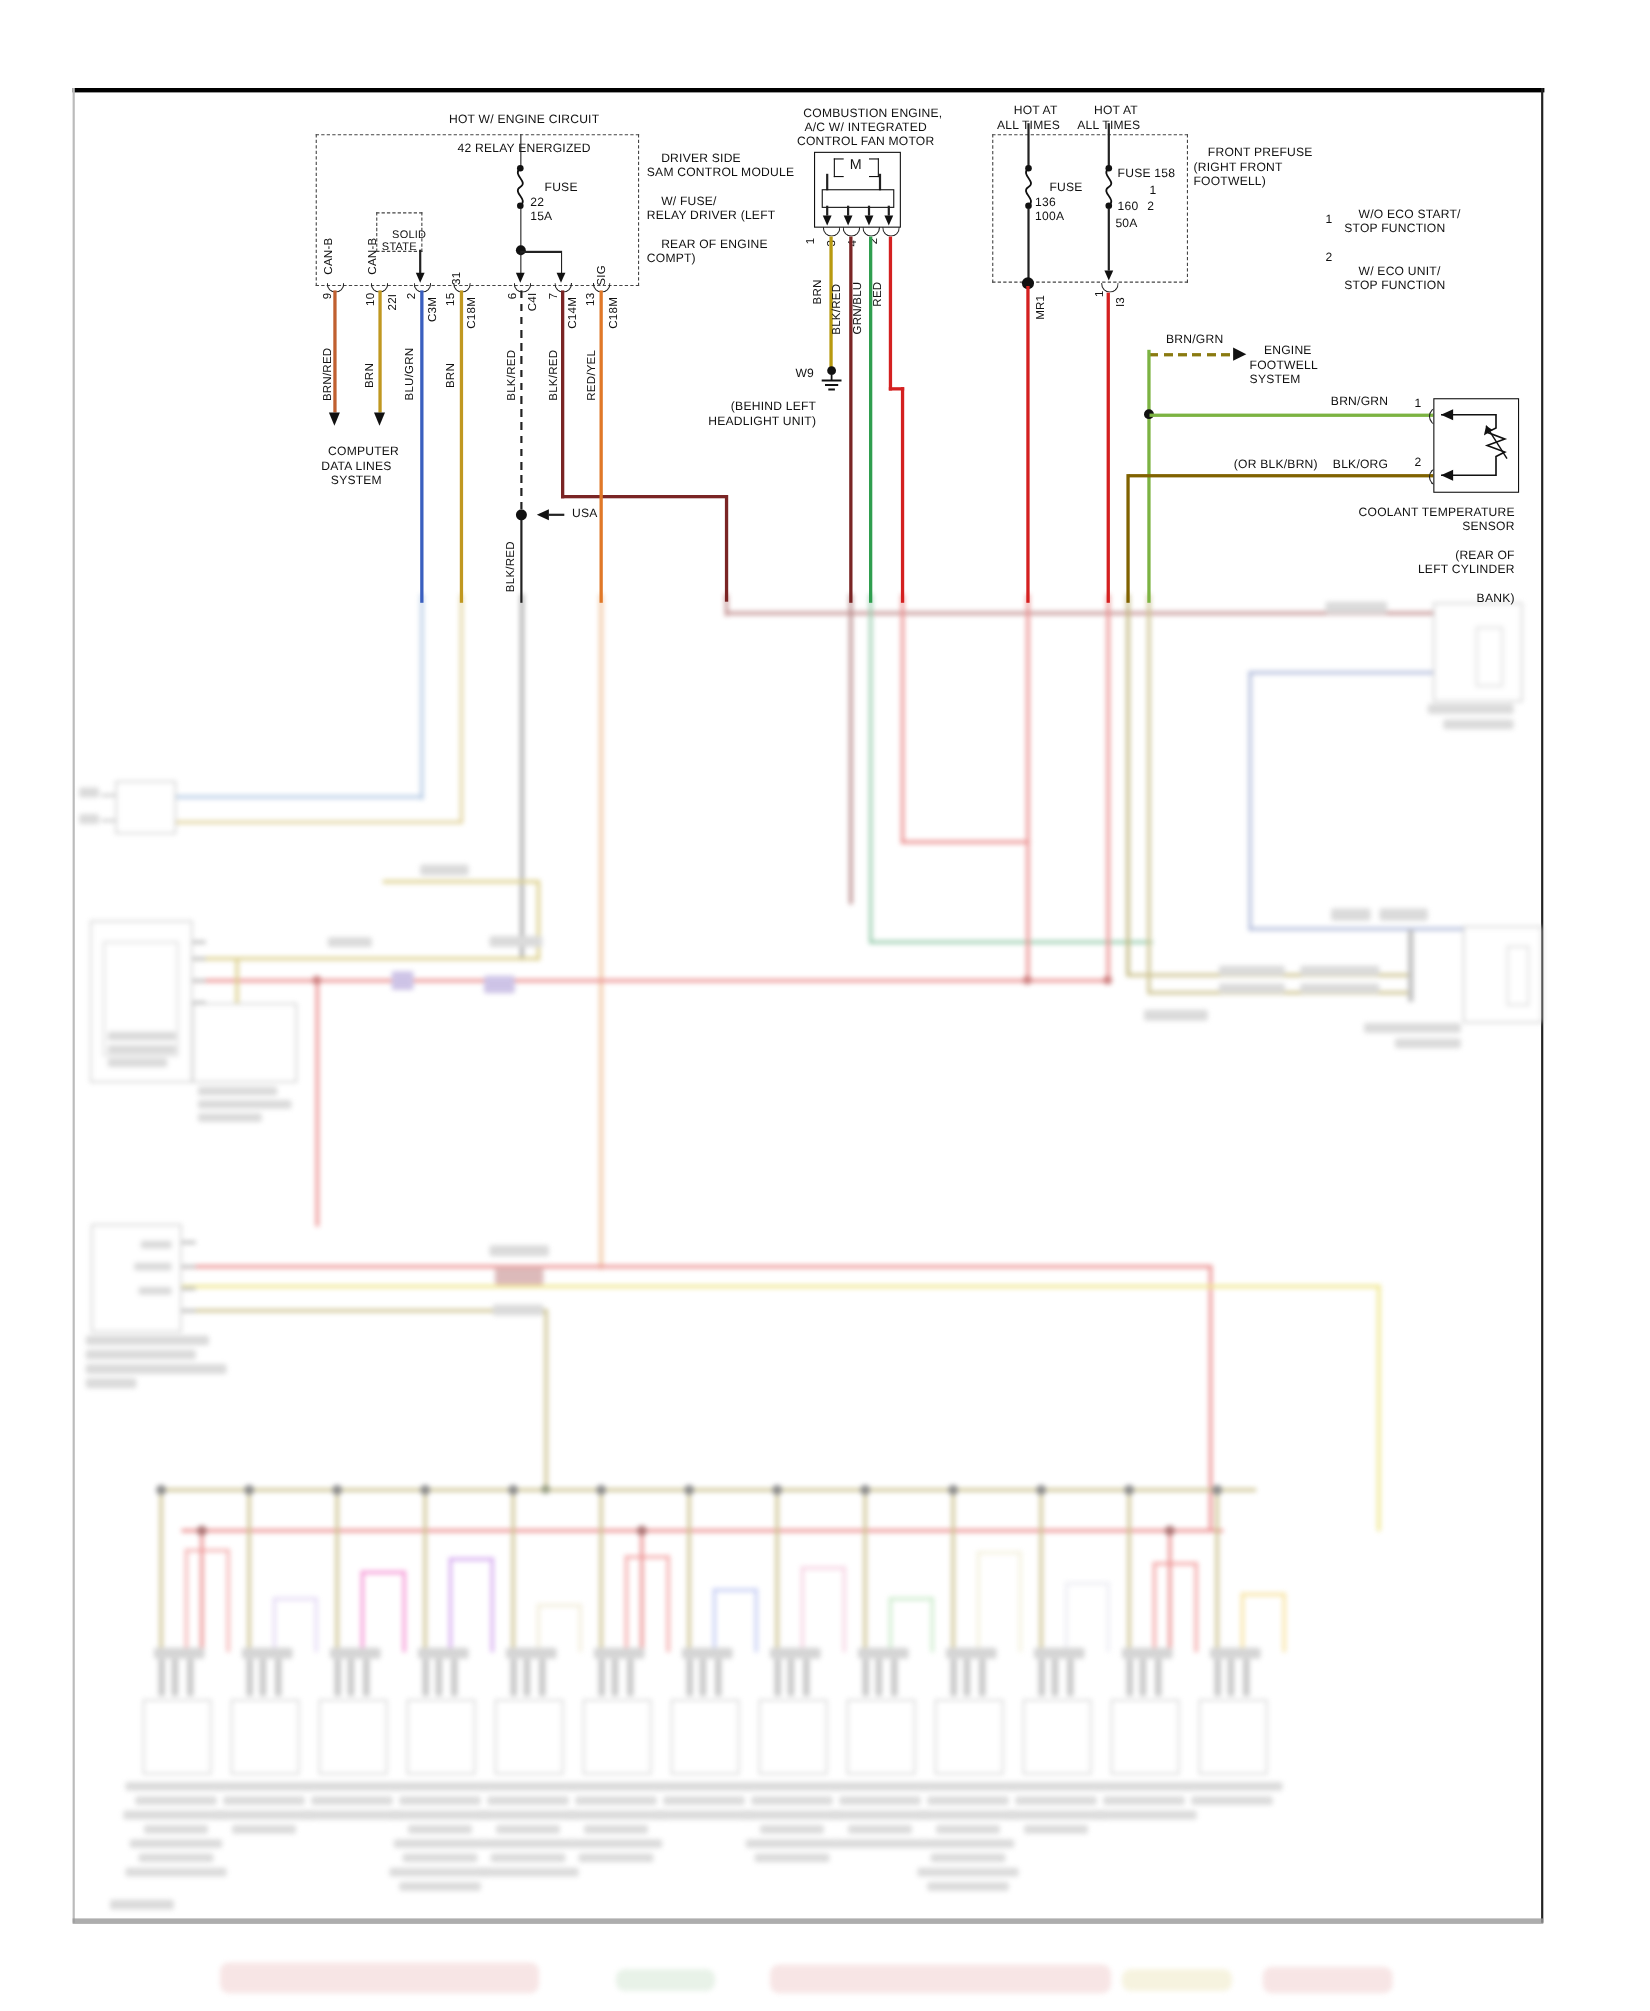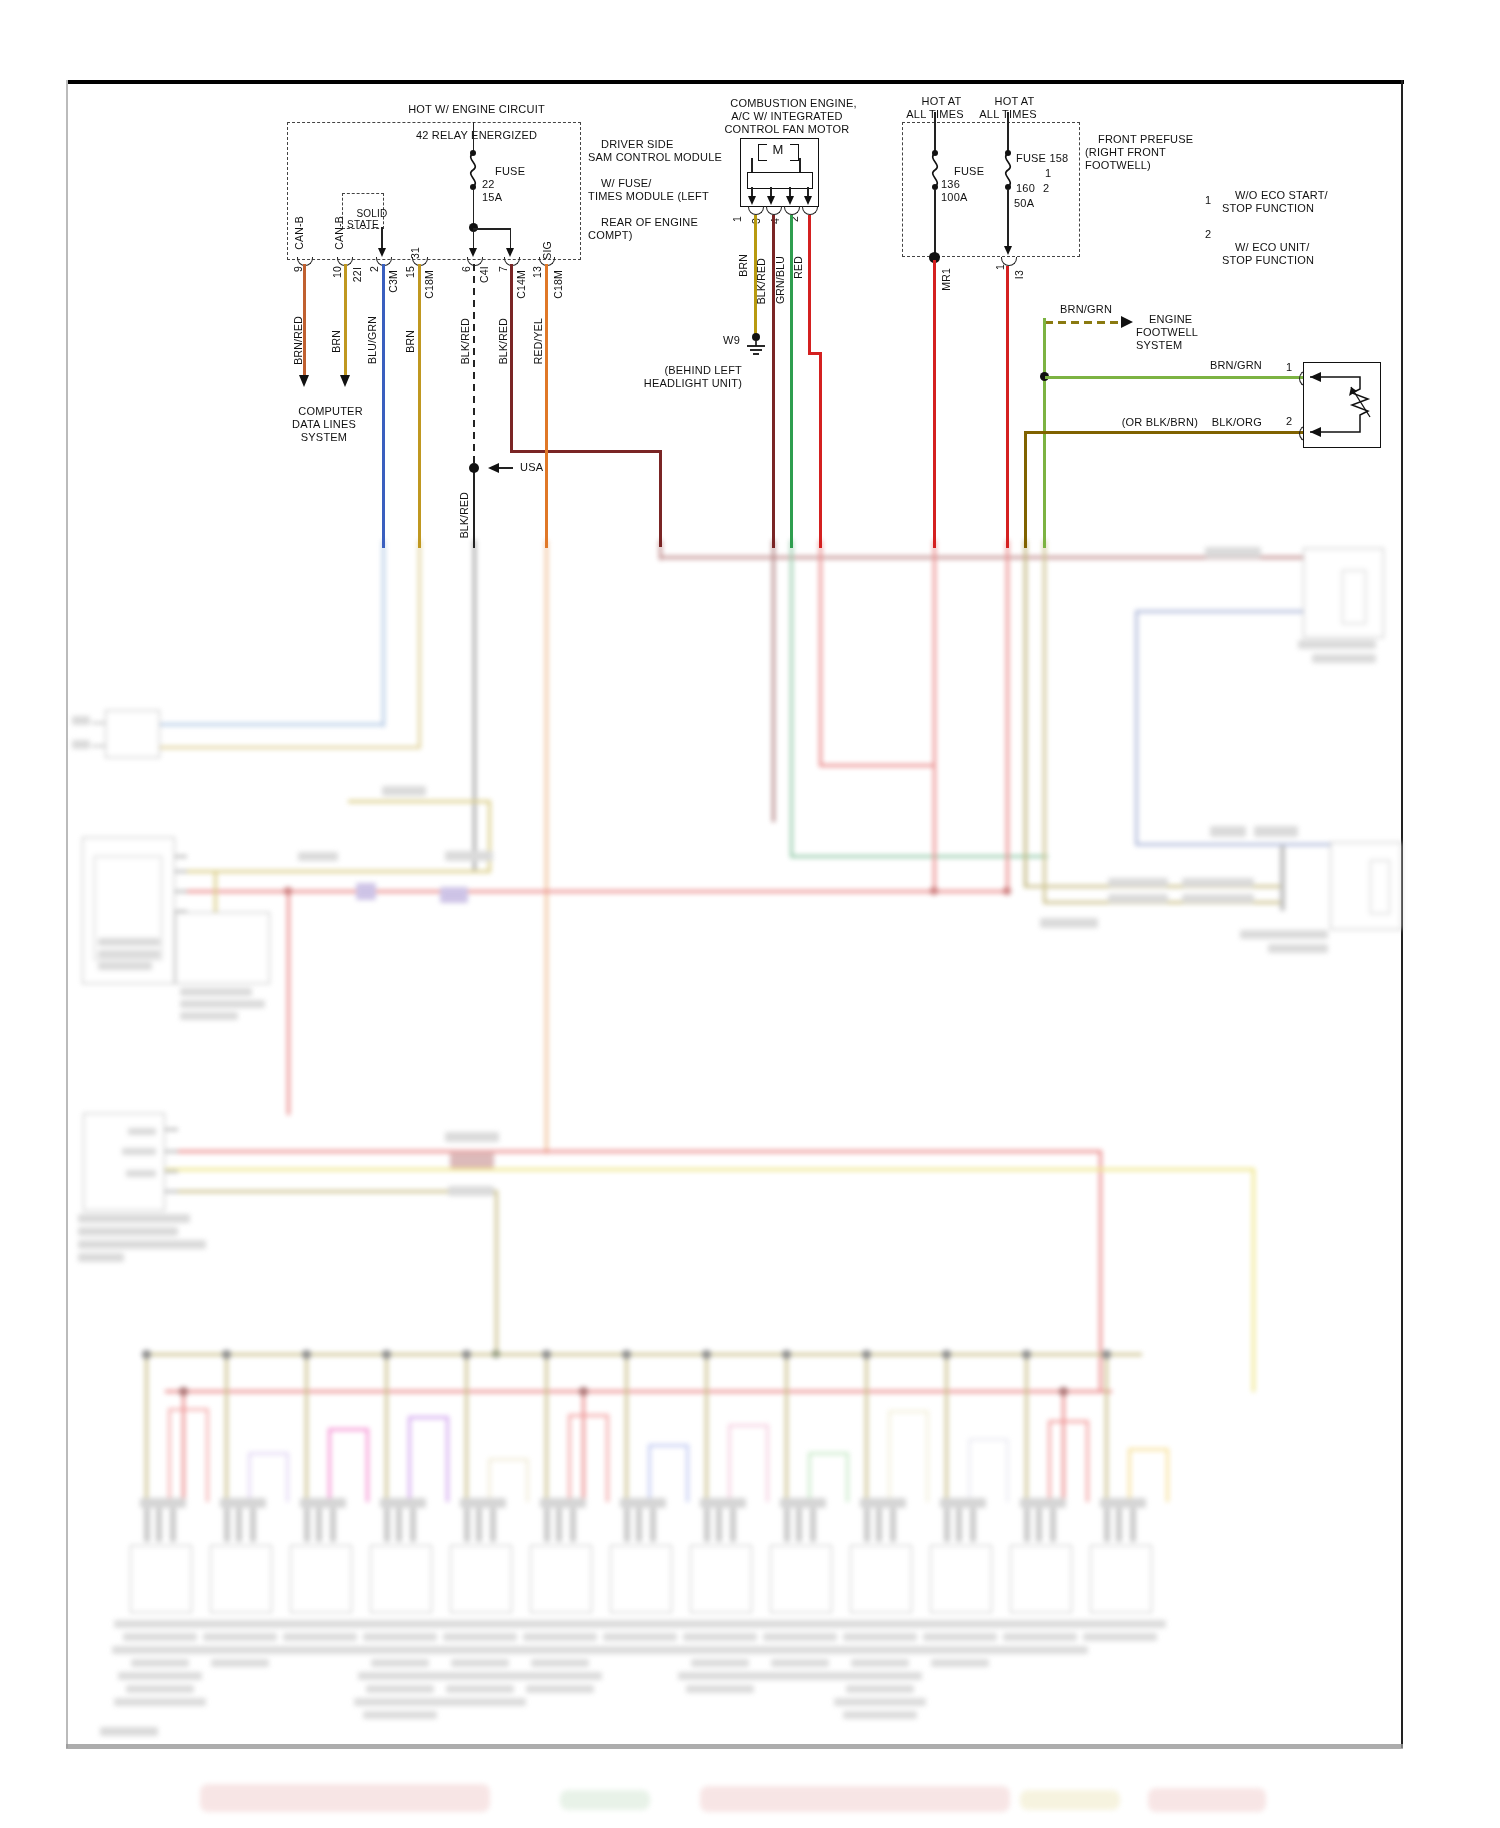--- a/index.html
+++ b/index.html
@@ -348,21 +348,21 @@
       <div class="bbar" style="left: 1148px; top: 1788px; width: 118px; height: 24px; background: rgb(234, 180, 180); border-radius: 8px; opacity: 0.55;"></div>
     </div>
 
   <div class="t tcx" style="left:470px;top:90px;text-align:center;">
     <span>HOT W/ ENGINE CIRCUIT</span><br>
     <span>42 RELAY ENERGIZED</span>
   </div>
   <div class="dbox" style="left:287px;top:122px;width:292px;height:136px;"></div>
   <div class="t" style="left:588px;top:125px;">
     <span>DRIVER SIDE</span><br><span>SAM CONTROL MODULE</span><br>
-    <span>W/ FUSE/</span><br><span>TIMES MODULE (LEFT</span><br>
+    <span>W/ FUSE/</span><br><span>RELAY DRIVER (LEFT</span><br>
     <span>REAR OF ENGINE</span><br><span>COMPT)</span>
   </div>
 
   <div class="thin" style="left:472.5px;top:122px;width:1.6px;height:30px;"></div>
   <svg width="14" height="40" style="position:absolute;left:466px;top:150px;">
     <path d="M7,3 C-1,9 15,15 7,20 C-1,25 15,31 7,37" fill="none" stroke="#111" stroke-width="1.6"></path>
     <circle cx="7" cy="3" r="3" fill="#111"></circle>
       <circle cx="7" cy="37" r="3" fill="#111"></circle>
   </svg>
   <div class="t" style="left:482px;top:152px;">
@@ -567,14 +567,19 @@
   <div class="pbl" style="left:1299px;top:370px;"></div>
   <div class="pbl" style="left:1299px;top:425px;"></div>
   <div class="sbox" style="left:1303px;top:362px;width:76px;height:84px;"></div>
   <svg width="74" height="82" style="position:absolute;left:1304px;top:363px;">
     <path d="M6,14 H56 V26 L48,30 L64,36 L48,42 L64,48 L56,52 V69 H6" fill="none" stroke="#111" stroke-width="1.5"></path>
     <path d="M6,14 L17,9 L17,19 Z" fill="#111"></path>
     <path d="M6,69 L17,64 L17,74 Z" fill="#111"></path>
     <line x1="66" y1="54" x2="47" y2="24" stroke="#111" stroke-width="1.3"></line>
     <path d="M47,24 L45,33 L53,28 Z" fill="#111"></path>
   </svg>
+  <div class="t trx" style="left:1377px;top:447px;text-align:right;">
+    <span>COOLANT TEMPERATURE</span><br><span>SENSOR</span><br>
+    <span>(REAR OF</span><br><span>LEFT CYLINDER</span><br>
+    <span>BANK)</span>
+  </div>
 
 </div>
 
 </body></html>

